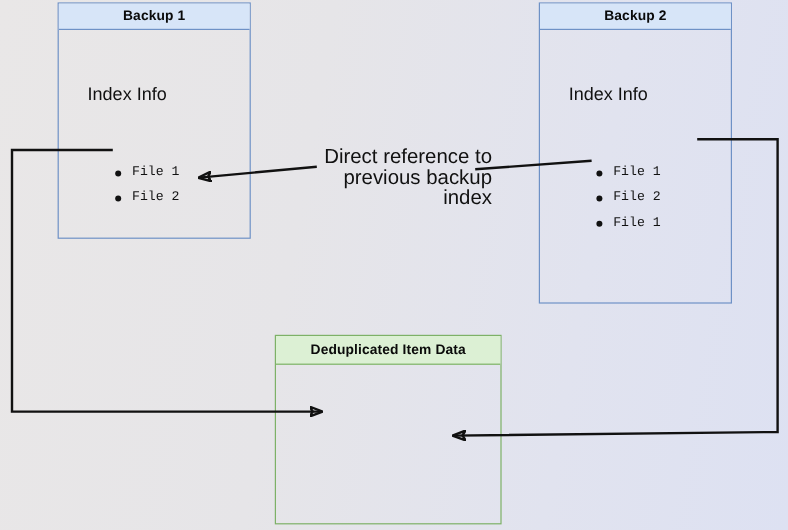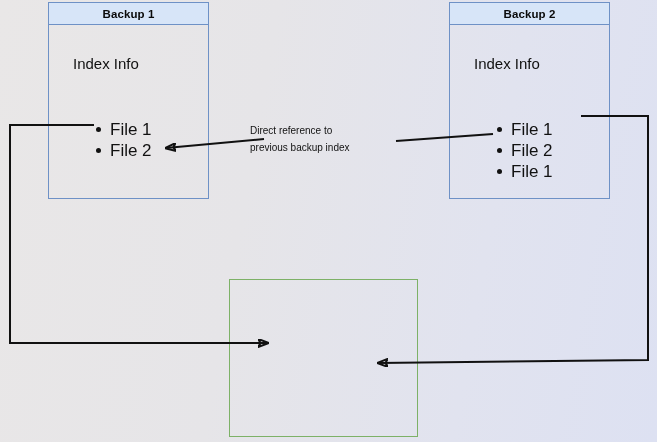--- a/index.html
+++ b/index.html
@@ -16,44 +16,44 @@
     position:absolute;left:0;right:0;top:0;height:22px;
     display:flex;align-items:center;justify-content:center;
     font-size:11.5px;font-weight:bold;color:#0a0a0a;letter-spacing:.1px;
     box-sizing:border-box;
   }
   .box .body{position:absolute;left:0;right:0;bottom:0;box-sizing:border-box;}
 
   
   .box-blue{border:1.6px solid #6e91c6;}
   .box-blue .hdr{background:#d7e5f8;border-bottom:1.6px solid #6e91c6;}
-  .box-blue .body{top:22px;background:transparent;}
+  .box-blue .body{top:37px;background:transparent;}
 
   
   .box-green{border:1.8px solid #7db167;}
   .box-green .hdr{background:#dcf0d4;border-bottom:1.8px solid #7db167;height:24px;font-size:11.5px;}
   .box-green .body{top:24px;background:transparent;}
 
   .idx-title{
     position:absolute;font-size:15px;color:#111;white-space:nowrap;
   }
   .filelist{
     position:absolute;margin:0;padding:0;list-style:none;
   }
   .filelist li{
-    position:relative;font-size:17px;color:#111;line-height:21px;
-    padding-left:15px;white-space:nowrap;
+    position:relative;font-size:11px;color:#111;line-height:21px;
+    padding-left:15px;white-space:nowrap;font-family:Liberation Mono, monospace;
   }
   .filelist li::before{
     content:"";position:absolute;left:1px;top:8px;
     width:5px;height:5px;border-radius:50%;background:#111;
   }
 
   .caption{
-    position:absolute;text-align:left;font-size:10px;line-height:17px;
+    position:absolute;text-align:right;font-size:17px;line-height:17px;
     color:#111;white-space:pre-line;
   }
 
   svg.arrows{position:absolute;left:0;top:0;width:657px;height:442px;overflow:visible;pointer-events:none;}
   svg.arrows path,svg.arrows line{fill:none;stroke:#111;stroke-width:2;}
 </style>
 </head>
 <body>
 
 <div id="stage">
@@ -64,35 +64,38 @@
     </div>
     <div class="body">
       <div class="idx-title" style="left:24px;top:30px;">Index Info</div>
       <ul class="filelist" style="left:46px;top:94px;">
         <li>File 1</li>
         <li>File 2</li>
       </ul>
     </div>
   </div>
 
-  <div class="box box-blue" style="left:449px;top:2px;width:161px;height:197px;">
+  <div class="box box-blue" style="left:449px;top:2px;width:161px;height:251px;">
     <div class="hdr">
       <span>Backup 2</span>
     </div>
     <div class="body">
       <div class="idx-title" style="left:24px;top:30px;">Index Info</div>
       <ul class="filelist" style="left:46px;top:94px;">
         <li>File 1</li>
         <li>File 2</li>
         <li>File 1</li>
       </ul>
     </div>
   </div>
 
   <div class="box box-green" style="left:229px;top:279px;width:189px;height:158px;">
+    <div class="hdr">
+      <span>Deduplicated Item Data</span>
+    </div>
   </div>
 
   <div class="caption" style="left:250px;top:122px;width:160px;">Direct reference to
 previous backup index</div>
 
   <svg class="arrows" viewBox="0 0 657 442">
     <defs>
       <marker id="ah" markerWidth="11" markerHeight="9" refX="10" refY="4.5" orient="auto" markerUnits="userSpaceOnUse">
         <path d="M0,0.4 L11,4.5 L0,8.6 L2.6,4.5 Z" fill="#111" stroke="none"></path>
       </marker>

